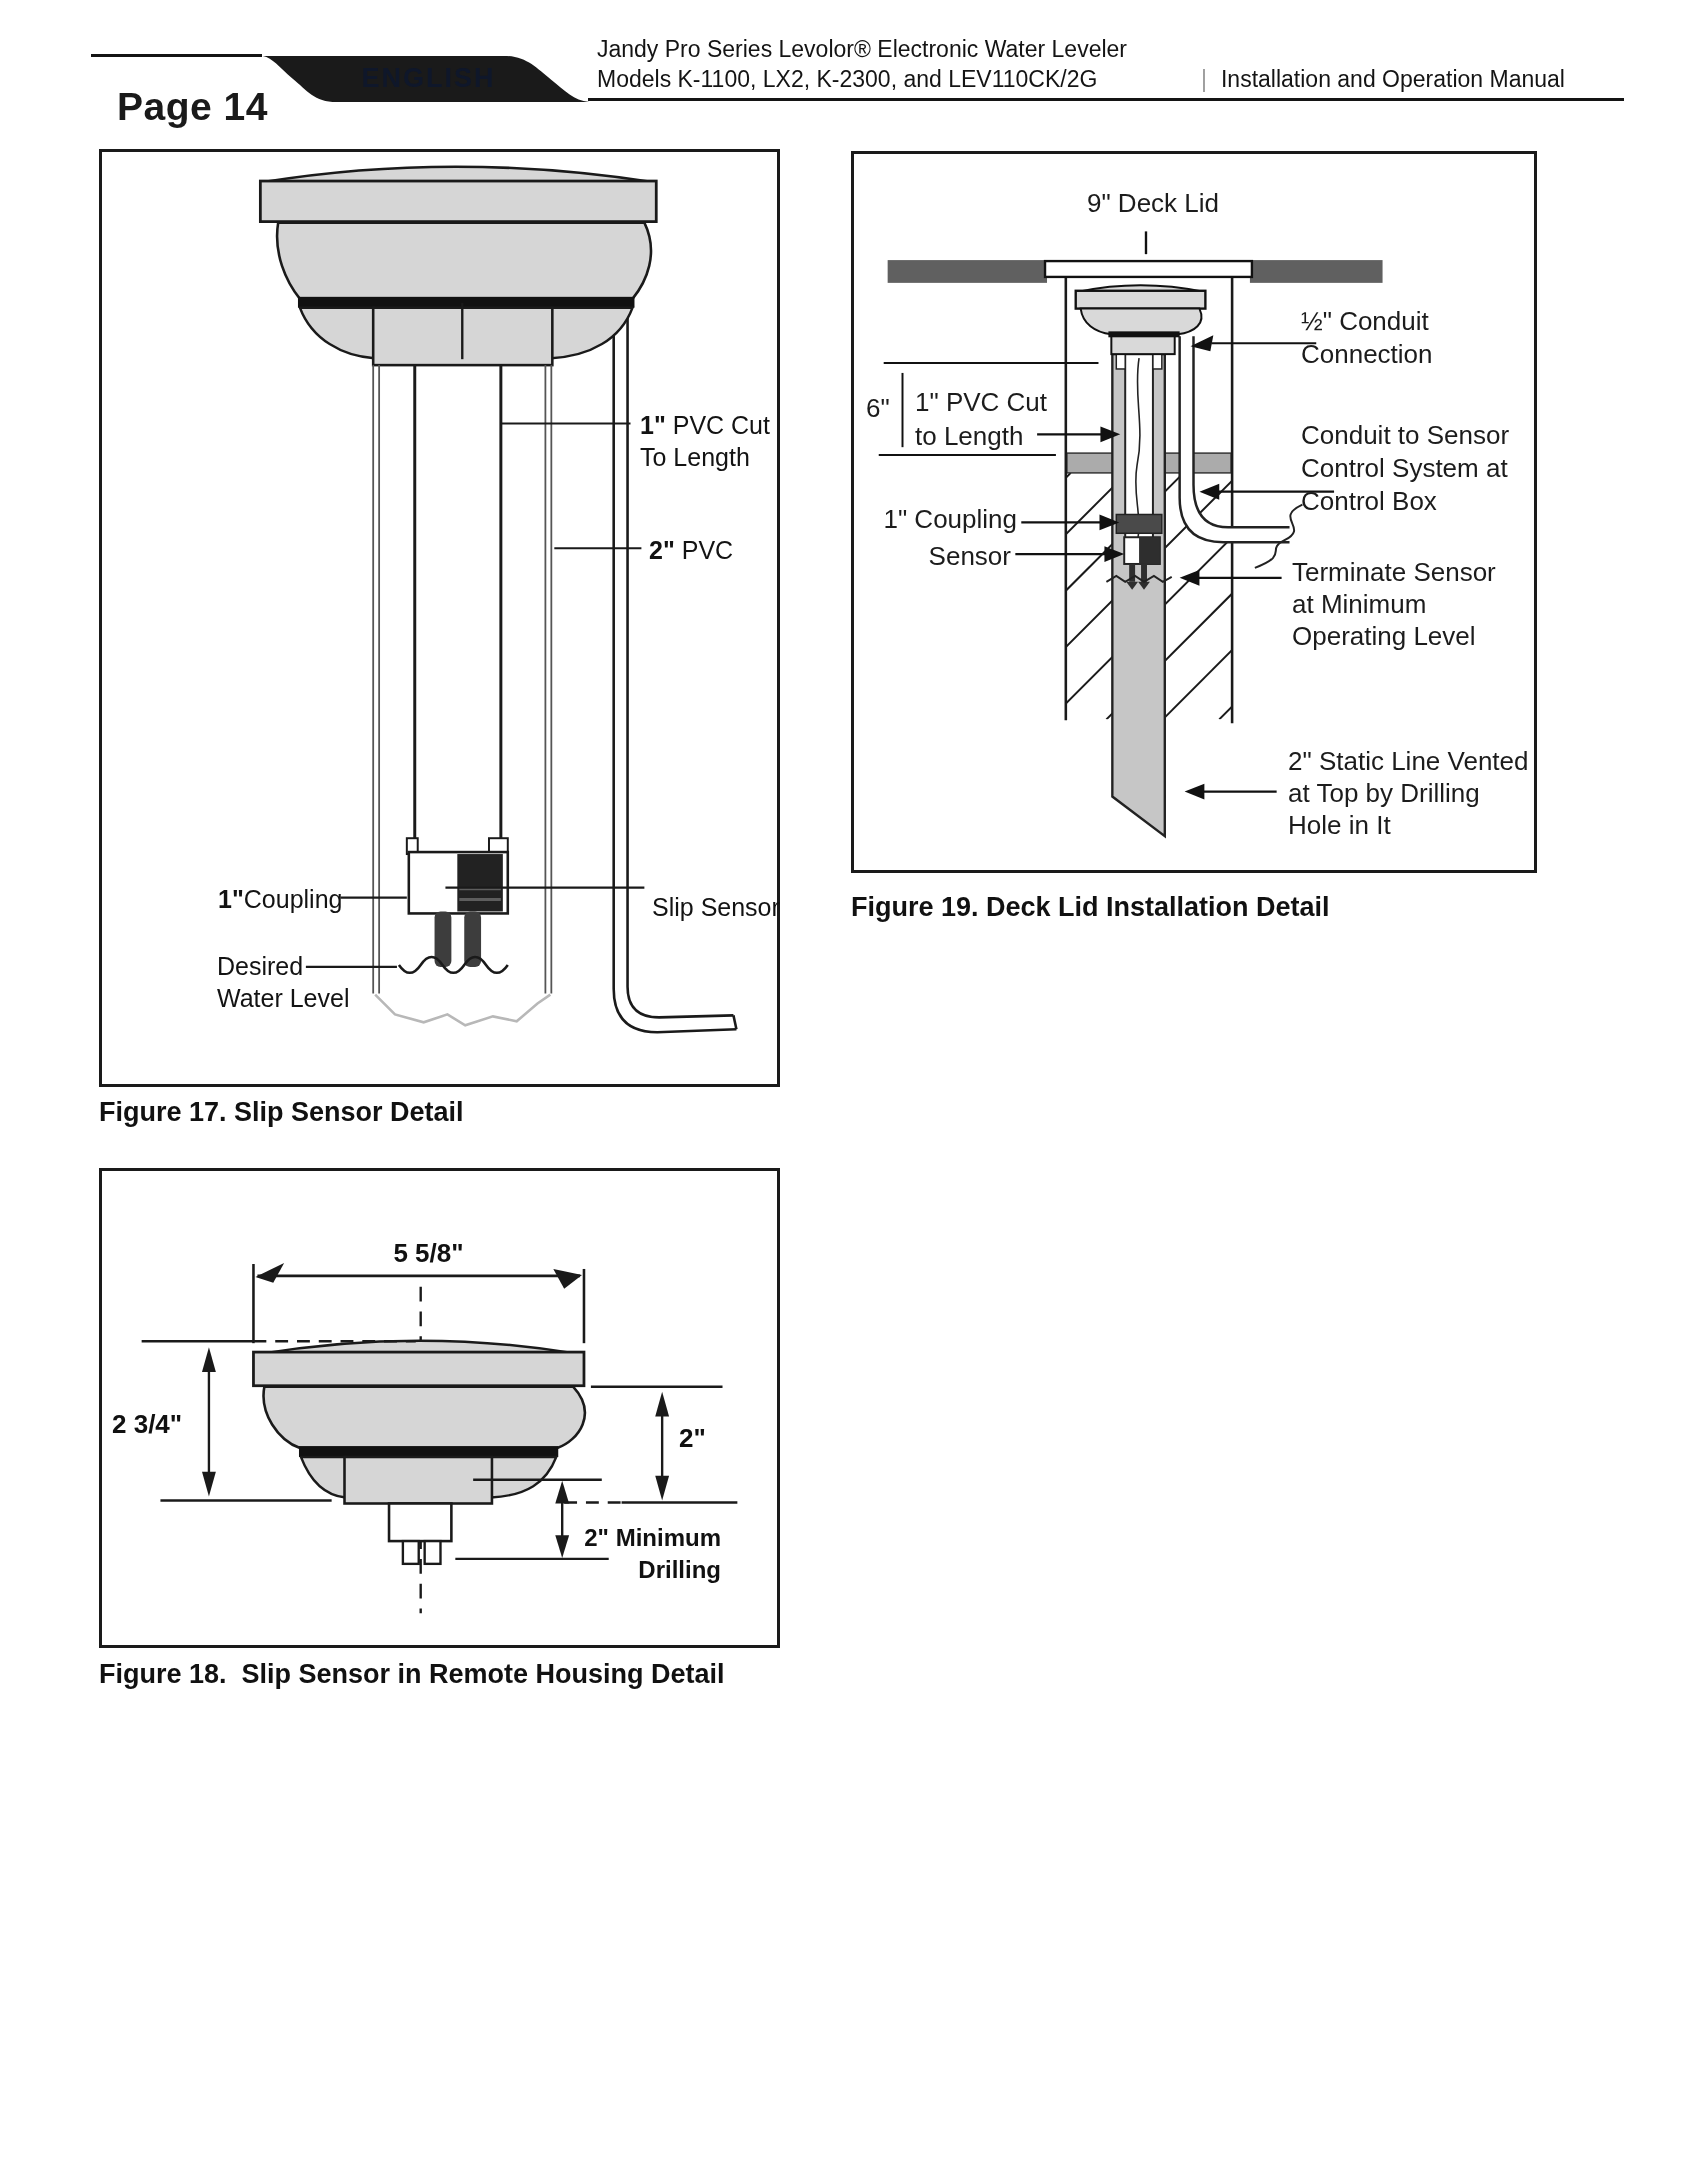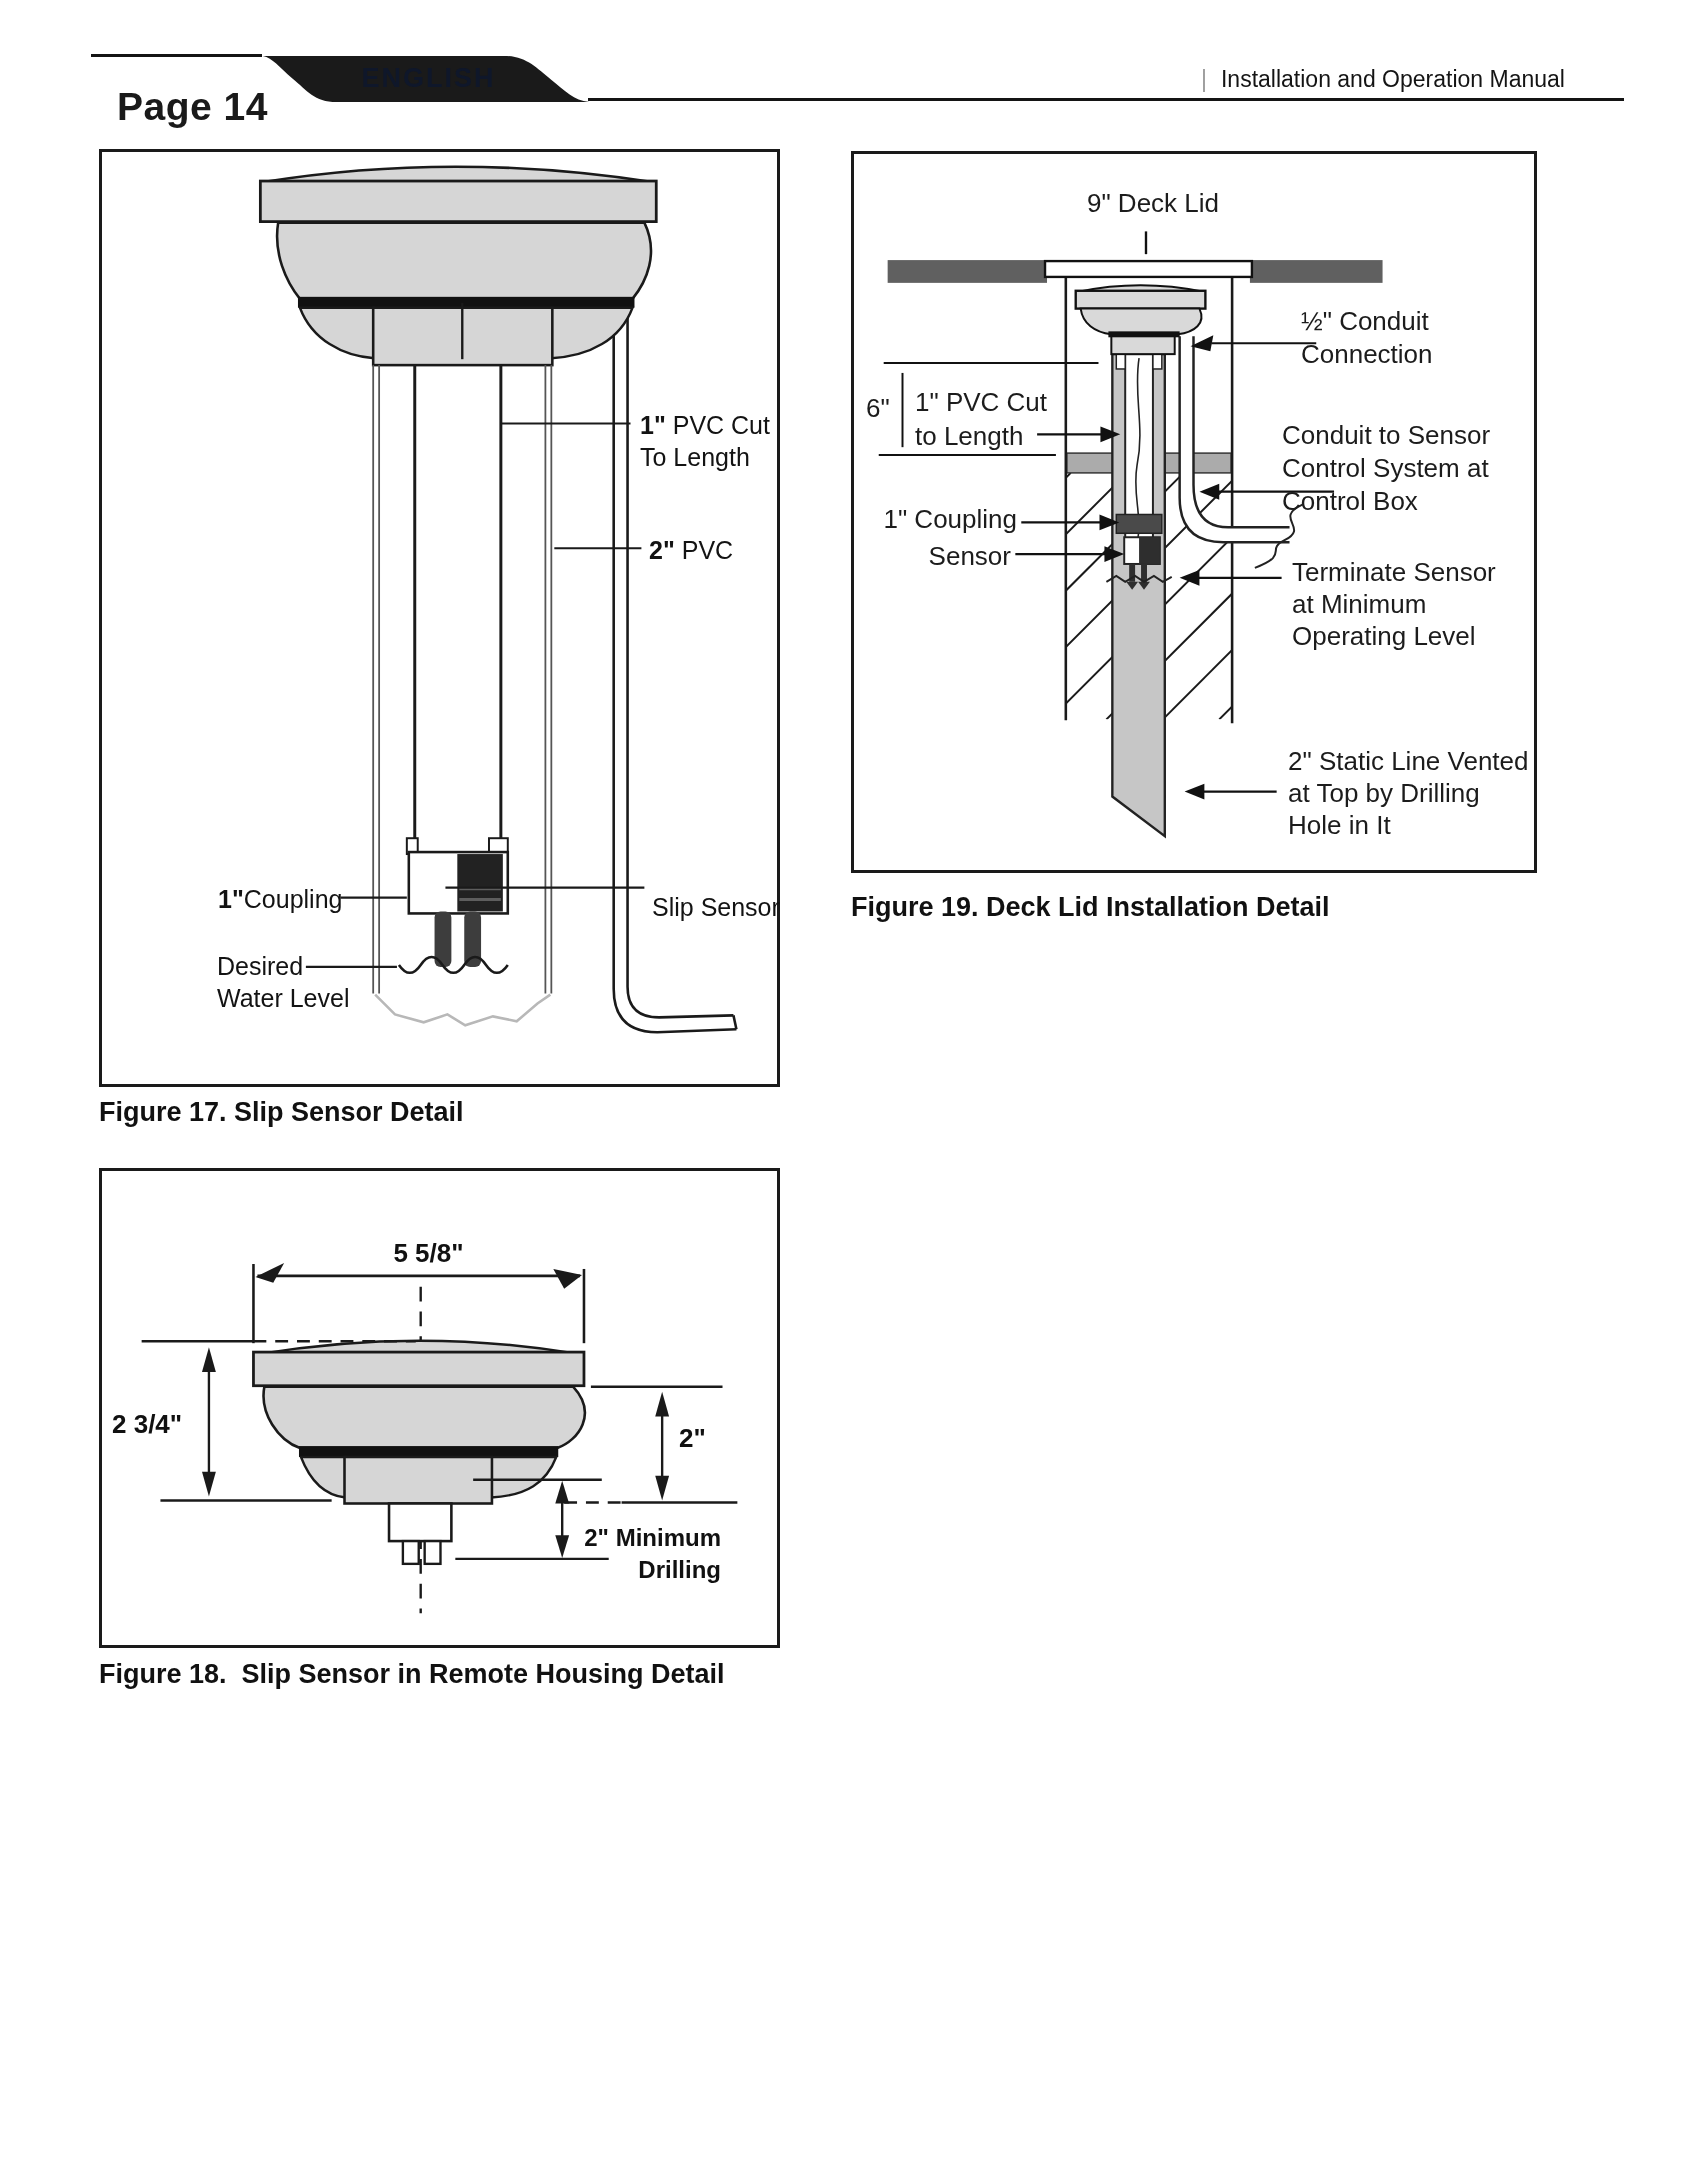--- a/index.html
+++ b/index.html
@@ -28,20 +28,24 @@
   <div class="abs rule" style="left:91px;top:54px;width:171px;"></div>
   <div class="abs" id="hdr-page" style="left:117px;top:44px;">Page 14</div>
 
   <svg class="abs" style="left:252px;top:50px;" width="356" height="57" viewBox="0 0 360 58">
     <path d="M10,6 L255,6 C278,6 288,18 303,30 C318,42 326,51 342,53 L85,53 C62,53 55,41 40,29 C26,17 20,8 10,6 Z" fill="#1a1a1a"></path>
   </svg>
   <div class="abs" id="hdr-english" style="left:354px;top:63px;">ENGLISH</div>
 
   <div class="abs rule" style="left:588px;top:98px;width:1036px;"></div>
 
+  <div class="abs" id="hdr-title" style="left:597px;top:34px;">
+    <div>Jandy Pro Series Levolor® Electronic Water Leveler</div>
+    <div>Models K-1100, LX2, K-2300, and LEV110CK/2G</div>
+  </div>
 
   <div class="abs" id="hdr-right" style="left:1201px;top:66px;">
     <span class="bar">|</span>
     <span>Installation and Operation Manual</span>
   </div>
 
   <div class="figbox" style="left:99px;top:149px;width:675px;height:932px;">
     <svg width="675" height="932" viewBox="103 153 682 941">
 
       <g>
@@ -268,21 +272,21 @@
       <div>½" Conduit</div>
       <div>Connection</div>
     </div>
     <div class="lbl19" style="left:12px;top:238px;">6"</div>
     <div class="lbl19" style="left:61px;top:231px;line-height:34px;">
       <div>1" PVC Cut</div>
       <div>to Length</div>
     </div>
     <div class="lbl19" style="left:28px;top:349px;width:135px;text-align:right;">1" Coupling</div>
     <div class="lbl19" style="left:28px;top:386px;width:129px;text-align:right;">Sensor</div>
-    <div class="lbl19" style="left:428px;top:265px;">
+    <div class="lbl19" style="left:447px;top:265px;">
       <div>Conduit to Sensor</div>
       <div>Control System at</div>
       <div>Control Box</div>
     </div>
     <div class="lbl19" style="left:438px;top:402px;line-height:32px;">
       <div>Terminate Sensor</div>
       <div>at Minimum</div>
       <div>Operating Level</div>
     </div>
     <div class="lbl19" style="left:434px;top:591px;line-height:32px;">

